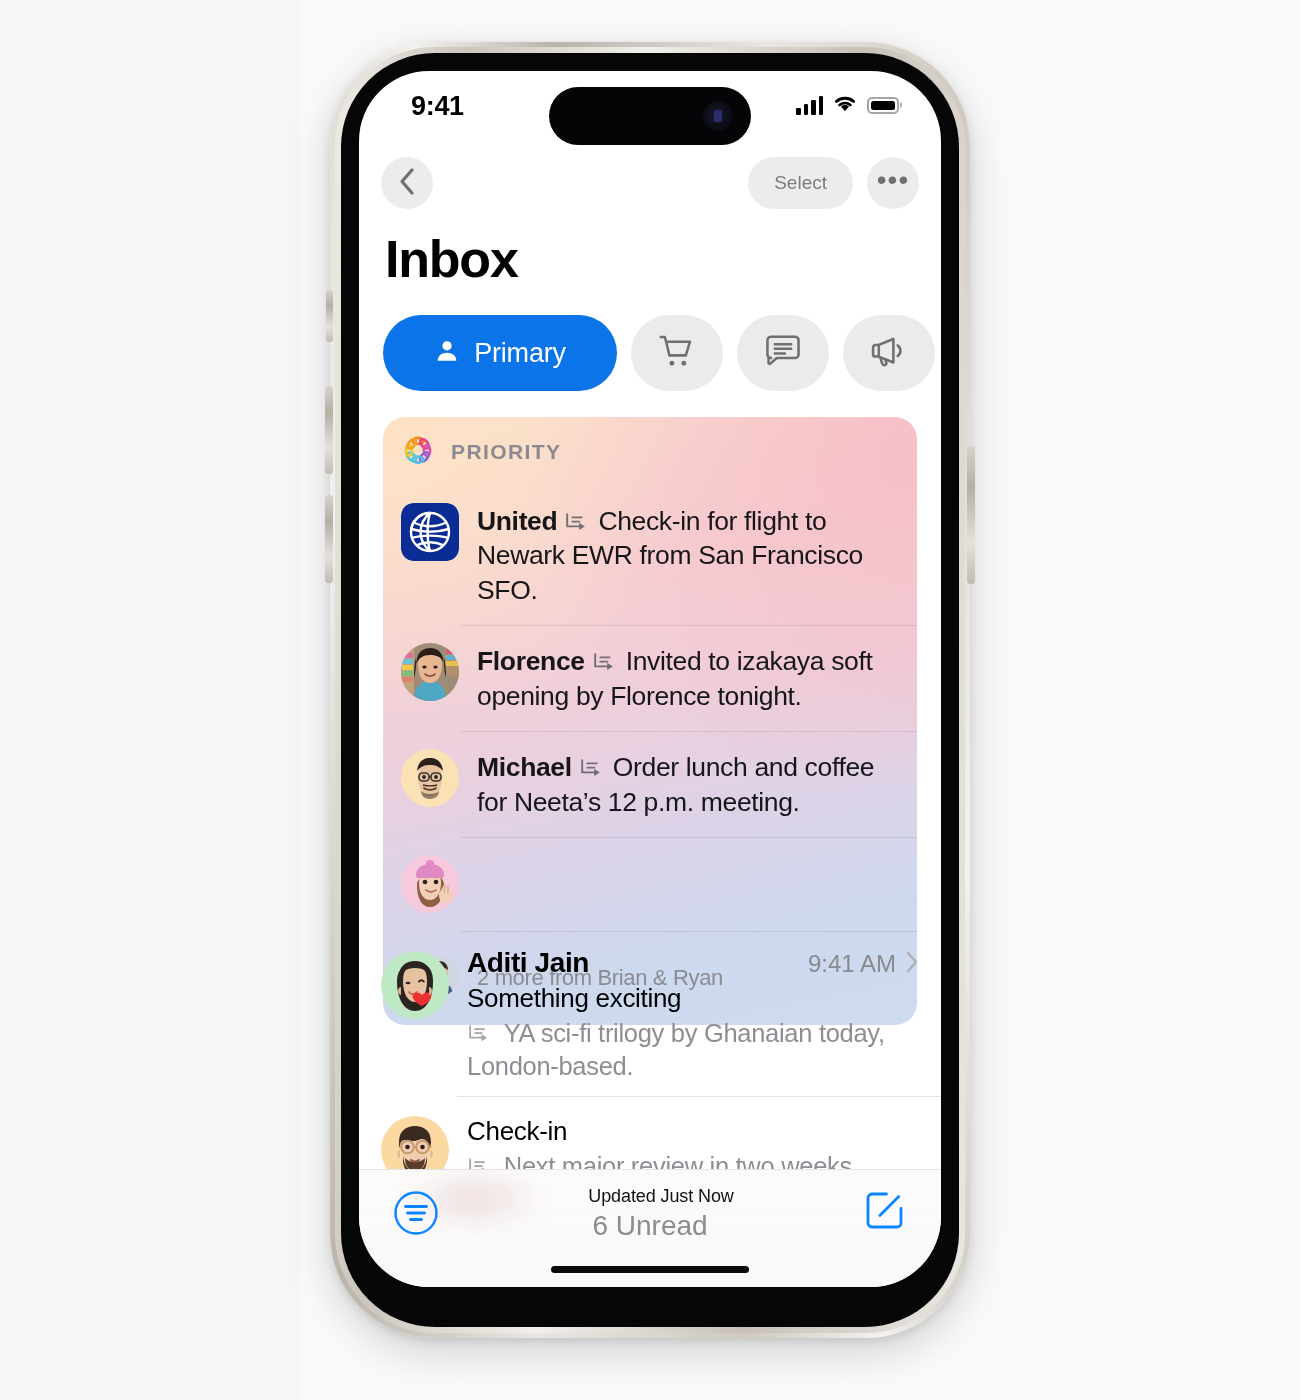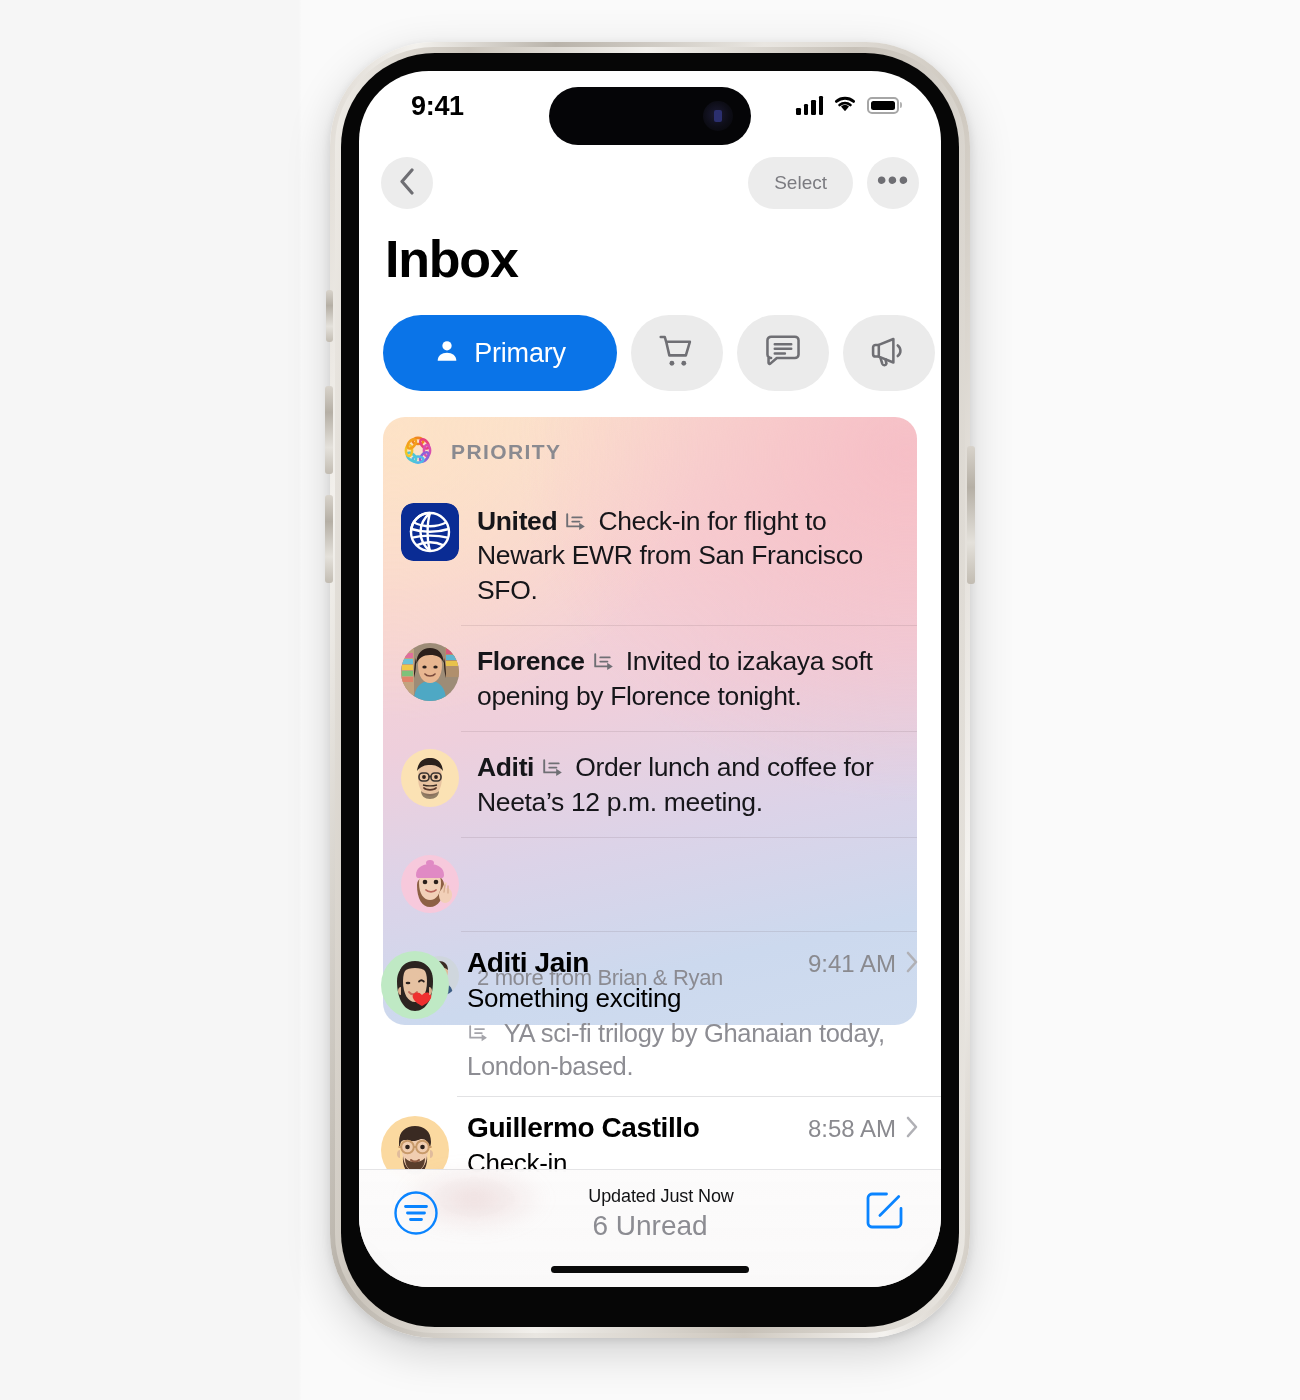--- a/index.html
+++ b/index.html
@@ -417,21 +417,21 @@
               <rect x="30" y="24" width="10" height="8" rx="3.5" fill="none" stroke="#3a3430" stroke-width="1.6"></rect>
               <path d="M28 27.5h2" stroke="#3a3430" stroke-width="1.5"></path>
               <circle cx="23" cy="28" r="1.9" fill="#2b201c"></circle>
               <circle cx="35" cy="28" r="1.9" fill="#2b201c"></circle>
               <path d="M23 39c2 2.4 10 2.4 12 0" stroke="#5c3a2c" stroke-width="1.8" fill="none" stroke-linecap="round"></path>
               <path d="M22 36c4 1 10 1 14 0" stroke="#3a2c24" stroke-width="1.3" fill="none"></path>
               <path d="M20 42c3 4 15 4 18 0 0 5-4 8-9 8s-9-3-9-8z" fill="#3a2c24" opacity=".55"></path>
             </svg>
           </div>
           <div class="pc-text">
-            <b>Aditi</b>
+            <b>Michael</b>
             <span class="sumico">
               <svg width="27" height="22" viewBox="0 0 27 22" style="vertical-align:-3px">
                 <path d="M3.2 3.2v12.2h13.2" stroke="#6f6f74" stroke-width="1.9" fill="none" stroke-linecap="round" stroke-linejoin="round"></path>
                 <path d="M8.3 6.4h9.4M8.3 10.6h7.1" stroke="#6f6f74" stroke-width="1.9" stroke-linecap="round"></path>
                 <path d="M15.2 11.7l5.6 3.7-5.6 3.7z" fill="#6f6f74"></path>
               </svg>
             </span>
             <span>Order lunch and coffee for Neeta’s 12 p.m. meeting.</span>
           </div>
         </div>
@@ -532,31 +532,20 @@
               <path d="M32.8 31h2.4" stroke="#c89a6a" stroke-width="2"></path>
               <path d="M20.2 31h-2M47.8 31h2" stroke="#c89a6a" stroke-width="2" stroke-linecap="round"></path>
               <circle cx="26.5" cy="31" r="2.3" fill="#2b201c"></circle>
               <circle cx="41.5" cy="31" r="2.3" fill="#2b201c"></circle>
               <path d="M30 44c2 2 6 2 8 0" stroke="#8d5a42" stroke-width="2" fill="none" stroke-linecap="round"></path>
               <path d="M19 34c-2 0-3 2-3 4s1 4 3 4z" fill="#e0bb9c"></path>
               <path d="M49 34c2 0 3 2 3 4s-1 4-3 4z" fill="#e0bb9c"></path>
             </svg>
           </div>
           <div class="mail-body">
-            <div class="mail-top">
-              <span class="mail-sender">Guillermo Castillo</span>
-              <span class="mail-meta">
-                <span class="mail-time">8:58 AM</span>
-                <span>
-                  <svg width="13" height="22" viewBox="0 0 13 22">
-                    <path d="M2 2l8 9-8 9" stroke="#b0b0b5" stroke-width="2.6" fill="none" stroke-linecap="round" stroke-linejoin="round"></path>
-                  </svg>
-                </span>
-              </span>
-            </div>
             <div class="mail-subject">Check-in</div>
             <div class="mail-preview">
               <span class="sumico">
                 <svg width="26" height="21" viewBox="0 0 27 22">
                   <path d="M3.2 3.2v12.2h13.2" stroke="#a4a4aa" stroke-width="1.9" fill="none" stroke-linecap="round" stroke-linejoin="round"></path>
                   <path d="M8.3 6.4h9.4M8.3 10.6h7.1" stroke="#a4a4aa" stroke-width="1.9" stroke-linecap="round"></path>
                   <path d="M15.2 11.7l5.6 3.7-5.6 3.7z" fill="#a4a4aa"></path>
                 </svg>
               </span><span>Next major review in two weeks. Schedule meeting on Thursday at noon.</span>
             </div>

